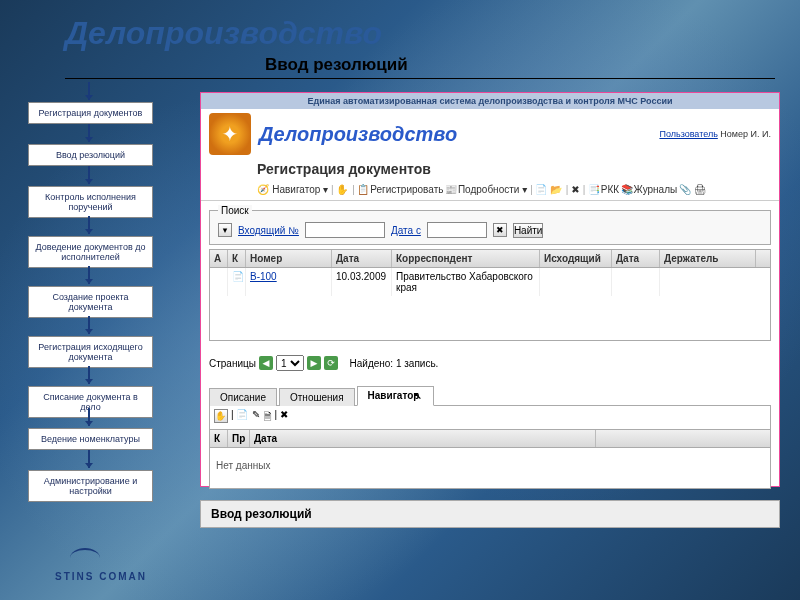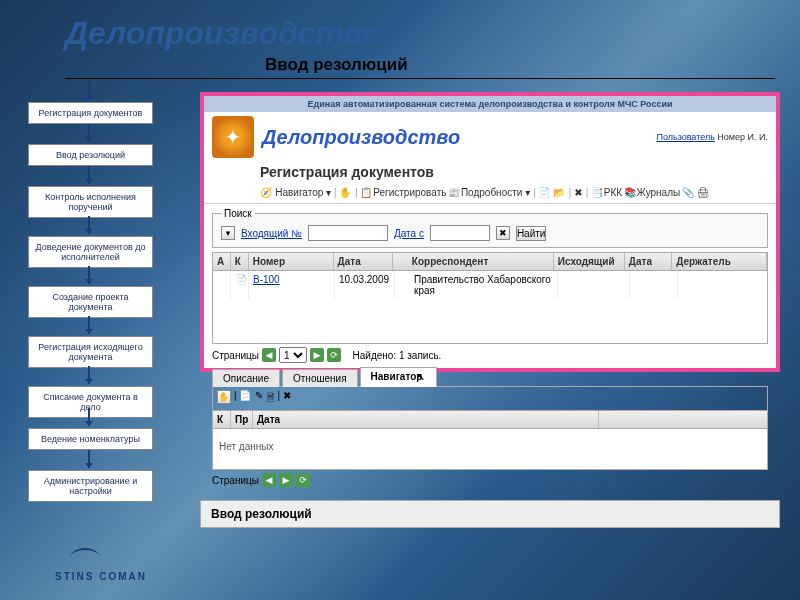--- a/index.html
+++ b/index.html
@@ -4,21 +4,21 @@
 <style>
   * { box-sizing: border-box; margin: 0; padding: 0; }
   body { font-family: Arial, sans-serif; width: 800px; height: 600px; background: linear-gradient(135deg, #1a3a5a 0%, #2a5a8a 30%, #6090b0 50%, #2a5a8a 70%, #1a3a5a 100%); position: relative; overflow: hidden; }
   .bg-overlay { position: absolute; inset: 0; background: radial-gradient(circle at 30% 60%, rgba(100,150,200,0.4) 0%, transparent 40%), radial-gradient(circle at 70% 40%, rgba(80,120,180,0.5) 0%, transparent 40%); }
   .main-title { position: absolute; top: 15px; left: 65px; font-size: 32px; font-weight: bold; color: #2a5a9a; font-style: italic; }
   .subtitle { position: absolute; top: 55px; left: 265px; font-size: 17px; font-weight: bold; color: #000; text-align: center; }
   .title-line { position: absolute; top: 78px; left: 65px; width: 710px; height: 1px; background: #000; }
   .nav-arrow { position: absolute; left: 88px; width: 2px; height: 18px; background: #1a3a7a; }
   .nav-arrow::after { content: ''; position: absolute; bottom: -4px; left: -3px; border: 4px solid transparent; border-top: 5px solid #1a3a7a; }
   .nav-box { position: absolute; left: 28px; width: 125px; background: #fff; border: 1px solid #888; text-align: center; font-size: 9px; padding: 5px 3px; cursor: pointer; color: #1a2a5a; }
-  .app-window { position: absolute; top: 92px; left: 200px; width: 580px; height: 280px; background: #fff; border: 4px solid #ec4899; font-size: 10px; }
+  .app-window { position: absolute; top: 92px; left: 200px; width: 580px; height: 395px; background: #fff; border: 1px solid #ec4899; font-size: 10px; }
   .app-header { background: #b8c8e0; padding: 3px; text-align: center; font-size: 9px; color: #2a4a7a; font-weight: bold; }
   .app-title-row { display: flex; align-items: center; padding: 4px 8px; }
   .emblem { width: 42px; height: 42px; background: radial-gradient(circle, #f0a020 30%, #d07010 70%); border-radius: 4px; position: relative; }
   .emblem::before { content: '✦'; position: absolute; top: 50%; left: 50%; transform: translate(-50%,-50%); color: #fff; font-size: 20px; }
   .app-title { font-size: 20px; font-weight: bold; color: #2a5aca; font-style: italic; margin-left: 8px; }
   .user-block { margin-left: auto; font-size: 9px; color: #333; text-align: right; }
   .user-block a { color: #0033aa; text-decoration: underline; }
   .section-title { font-size: 14px; font-weight: bold; color: #333; padding: 2px 8px 4px 56px; }
   .toolbar { padding: 3px 8px 5px 56px; border-bottom: 1px solid #ccc; font-size: 10px; color: #333; display: flex; align-items: center; gap: 2px; flex-wrap: wrap; }
   .toolbar span { cursor: pointer; }
@@ -33,27 +33,27 @@
   .grid { margin: 0 8px; border: 1px solid #aaa; font-size: 10px; }
   .grid-head { display: flex; background: linear-gradient(#f0f0f0,#d8d8d8); border-bottom: 1px solid #aaa; }
   .grid-head > div { padding: 3px 4px; border-right: 1px solid #bbb; font-weight: bold; color: #333; }
   .grid-body { height: 72px; overflow: auto; background: #fff; }
   .grid-row { display: flex; }
   .grid-row > div { padding: 3px 4px; border-right: 1px solid #eee; }
   .col-a { width: 18px; }
   .col-k { width: 18px; }
   .col-num { width: 86px; }
   .col-date { width: 60px; }
-  .col-corr { width: 148px; margin-left: 15px; }
+  .col-corr { width: 148px; }
   .col-out { width: 72px; }
   .col-date2 { width: 48px; }
   .col-holder { width: 96px; }
   .link { color: #0033aa; text-decoration: underline; cursor: pointer; }
   .bold { font-weight: normal; }
-  .pager { margin: 3px 8px; display: flex; align-items: center; gap: 3px; font-size: 10px; }
+  .pager { margin: 14px 8px; display: flex; align-items: center; gap: 3px; font-size: 10px; }
   .pager select { font-size: 10px; height: 16px; }
   .nav-sq { width: 14px; height: 14px; border-radius: 2px; display: inline-flex; align-items: center; justify-content: center; color: #fff; font-size: 9px; cursor: pointer; }
   .nav-sq.green { background: #4a9a4a; }
   .tabs { margin: 3px 8px 0 8px; display: flex; gap: 2px; border-bottom: 1px solid #aaa; font-size: 10px; align-items: flex-end; }
   .tab { padding: 3px 10px; background: #e8e8e8; border: 1px solid #aaa; border-bottom: none; cursor: pointer; position: relative; top: 1px; }
   .tab.active { background: #fff; border-bottom: 1px solid #fff; font-weight: bold; }
   .cursor-icon { position: relative; display: inline-block; width: 10px; height: 12px; vertical-align: middle; margin-left: -6px; }
   .sub-toolbar { margin: 0 8px; padding: 3px 4px; border-left: 1px solid #aaa; border-right: 1px solid #aaa; font-size: 10px; display: flex; gap: 3px; }
   .grid2 { margin: 0 8px; border: 1px solid #aaa; border-top: none; font-size: 10px; }
   .grid2-head { display: flex; background: linear-gradient(#f0f0f0,#d8d8d8); border-bottom: 1px solid #aaa; border-top: 1px solid #aaa; }

